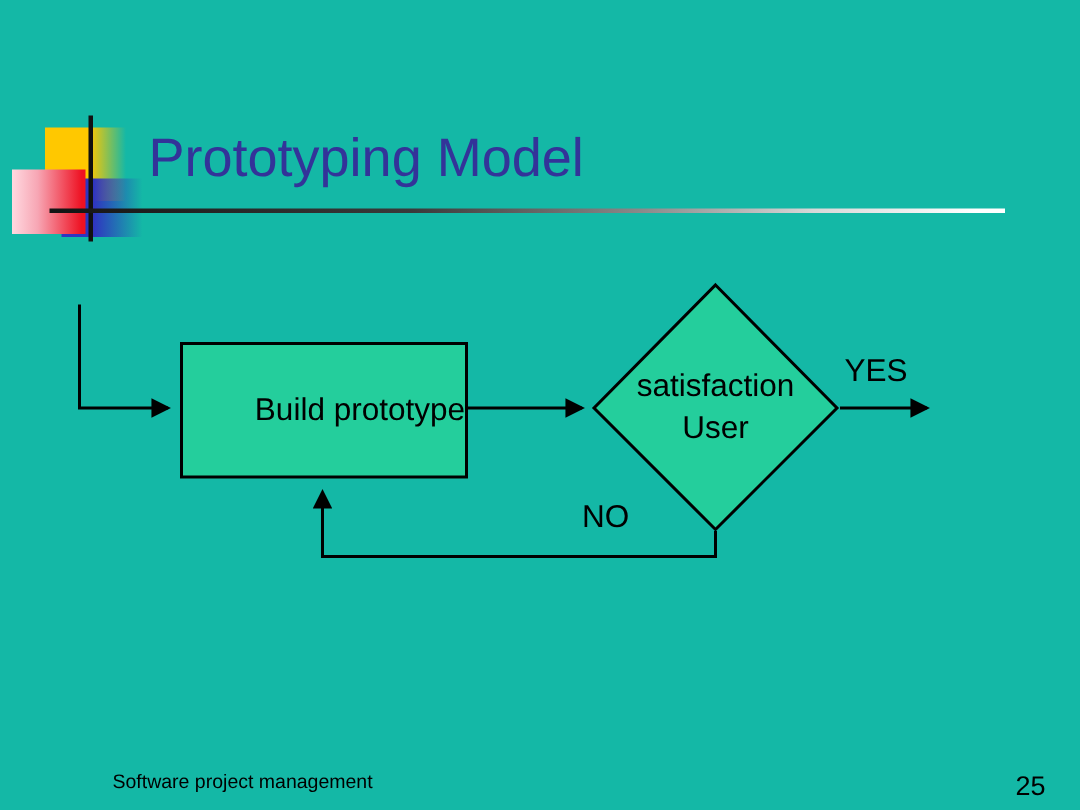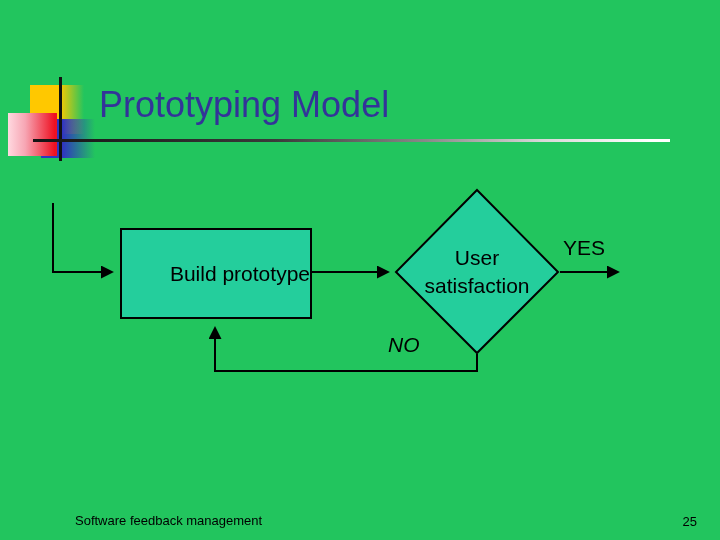--- a/index.html
+++ b/index.html
@@ -5,21 +5,21 @@
   html, body {
     margin: 0;
     padding: 0;
     background: #ffffff;
     font-family: "Liberation Sans", "DejaVu Sans", sans-serif;
   }
   #slide {
     position: relative;
     width: 720px;
     height: 540px;
-    background: #22c55e;
+    background: #14b8a6;
     overflow: hidden;
   }
   
   .deco-yellow {
     position: absolute;
     left: 30px; top: 85px;
     width: 54px; height: 49px;
     background: linear-gradient(to right, #ffc800 0%, #ffc800 55%, rgba(255,200,0,0) 100%);
   }
   .deco-blue {
@@ -83,37 +83,37 @@
     color: #000000;
   }
   .flow-label {
     position: absolute;
     font-size: 21px;
     color: #000000;
     white-space: nowrap;
     text-align: center;
   }
   .label-yes { left: 563px; top: 236px; }
-  .label-no  { left: 388px; top: 333px; font-style: italic; }
+  .label-no  { left: 388px; top: 333px; }
   .label-feedback {
     left: 240px; top: 383px;
     width: 300px;
     text-align: center;
   }
   
   .footer-text {
     position: absolute;
     left: 75px; top: 513px;
     font-size: 13px;
     color: #000000;
   }
   .slide-number {
     position: absolute;
     right: 23px; top: 514px;
-    font-size: 13px;
+    font-size: 18px;
     color: #000000;
   }
 </style>
 </head>
 <body>
 
 <div id="slide">
 
   <div class="deco-yellow"></div>
   <div class="deco-blue"></div>
@@ -139,23 +139,23 @@
     <polyline points="477,354 477,371 215,371 215,328" fill="none" stroke="#000000" stroke-width="2" marker-end="url(#arrow)"></polyline>
 
     <polygon points="477,190 558,272 477,353 396,272" fill="#24ce9c" stroke="#000000" stroke-width="2"></polygon>
   </svg>
 
   <div class="flow-box">
     <span>Build prototype</span>
   </div>
 
   <div class="diamond-label">
+    <div>satisfaction</div>
     <div>User</div>
-    <div>satisfaction</div>
   </div>
 
   <div class="flow-label label-yes">YES</div>
   <div class="flow-label label-no">NO</div>
 
-  <div class="footer-text">Software feedback management</div>
+  <div class="footer-text">Software project management</div>
   <div class="slide-number">25</div>
 
 </div>
 
 </body></html>

